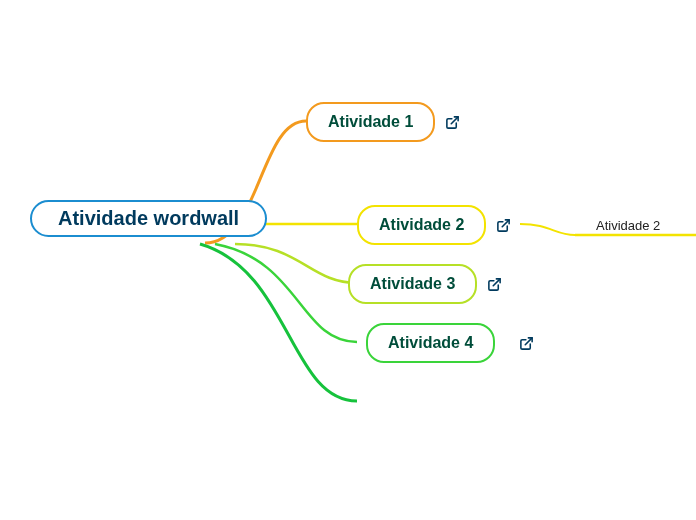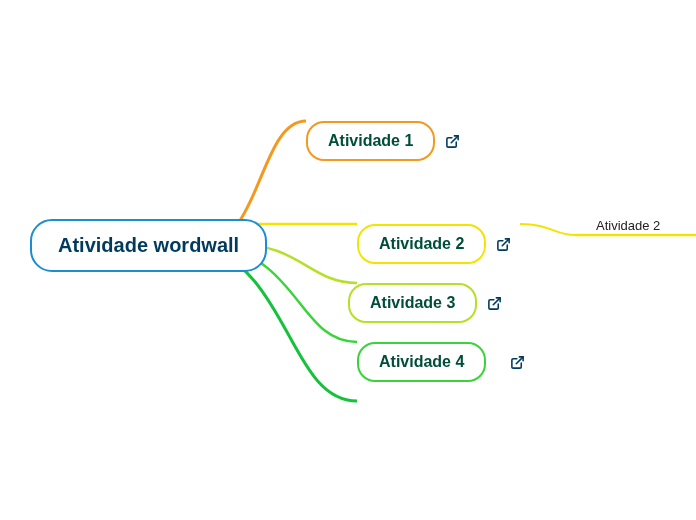--- a/index.html
+++ b/index.html
@@ -21,35 +21,34 @@
     top: 0; left: 0;
     width: 696px;
     height: 520px;
     pointer-events: none;
   }
   .node {
     position: absolute;
     display: flex;
     align-items: center;
     gap: 10px;
-    margin-top: 19px;
   }
   .node-box {
     border: 2px solid;
     border-radius: 18px;
     padding: 10px 22px;
     font-weight: 700;
     background: #fff;
     white-space: nowrap;
   }
   .root .node-box {
     font-size: 20px;
     color: #003a5d;
     border-color: #1b8dd0;
-    padding: 13px 26px;
+    padding: 5px 26px;
     border-radius: 22px;
   }
   .child .node-box {
     font-size: 16px;
     color: #004d3a;
     padding: 9px 20px;
   }
   .ext-icon {
     color: #003a5d;
     display: inline-flex;
@@ -112,21 +111,21 @@
     <div class="node-box" style="border-color:#b6e026">Atividade 3</div>
     <span class="ext-icon">
       <svg width="15" height="15" viewBox="0 0 24 24" fill="none" stroke="currentColor" stroke-width="2.5" stroke-linecap="round" stroke-linejoin="round">
           <path d="M18 13v6a2 2 0 0 1-2 2H5a2 2 0 0 1-2-2V8a2 2 0 0 1 2-2h6"></path>
           <polyline points="15 3 21 3 21 9"></polyline>
           <line x1="10" y1="14" x2="21" y2="3"></line>
         </svg>
     </span>
   </div>
 
-  <div class="node child" style="left:357px; top:323px;gap:24px;">
+  <div class="node child" style="left:366px; top:323px;gap:24px;">
     <div class="node-box" style="border-color:#3ad43a">Atividade 4</div>
     <span class="ext-icon">
       <svg width="15" height="15" viewBox="0 0 24 24" fill="none" stroke="currentColor" stroke-width="2.5" stroke-linecap="round" stroke-linejoin="round">
           <path d="M18 13v6a2 2 0 0 1-2 2H5a2 2 0 0 1-2-2V8a2 2 0 0 1 2-2h6"></path>
           <polyline points="15 3 21 3 21 9"></polyline>
           <line x1="10" y1="14" x2="21" y2="3"></line>
         </svg>
     </span>
   </div>
 

